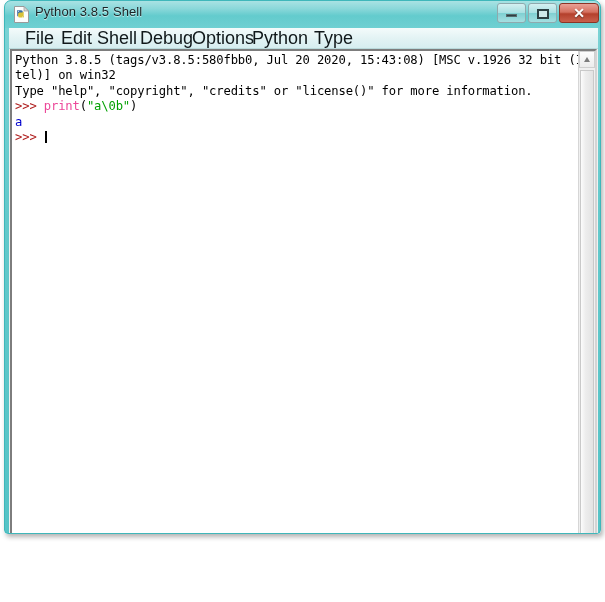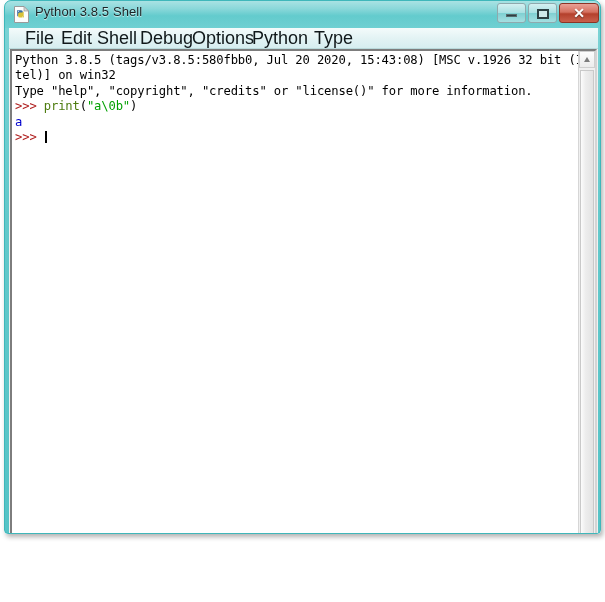--- a/index.html
+++ b/index.html
@@ -161,21 +161,21 @@
   }
   .code-line {
     font-family: "DejaVu Sans Mono", "Liberation Mono", monospace;
     font-size: 12.2px;
     line-height: 15.4px;
     white-space: pre;
     color: #000000;
     letter-spacing: -0.15px;
   }
   .tok-prompt   { color: #b02020; }
-  .tok-keyword  { color: #4d7c0f; }
+  .tok-keyword  { color: #ec4899; }
   .tok-string   { color: #00a000; }
   .tok-output   { color: #0000cc; }
   .tok-plain    { color: #000000; }
   .caret {
     display: inline-block;
     width: 2px;
     height: 12px;
     background: #000000;
     vertical-align: -2px;
     margin-left: 1px;

